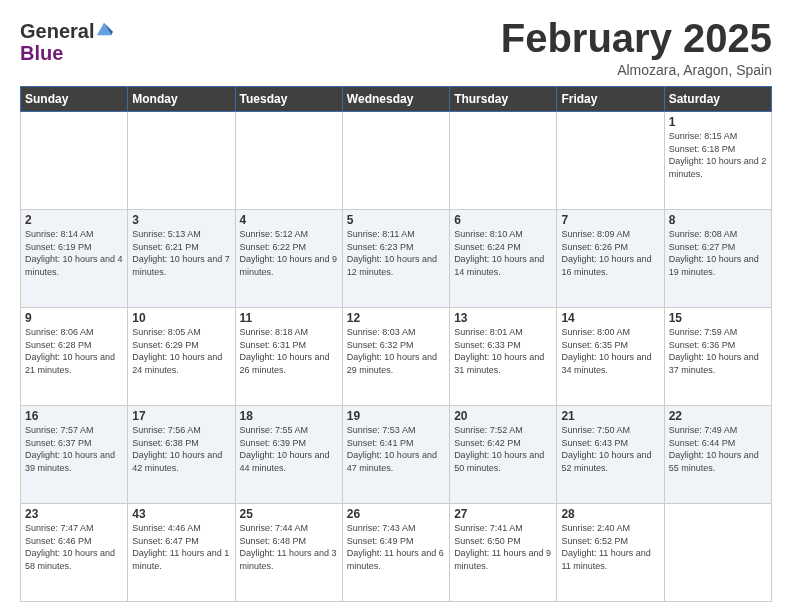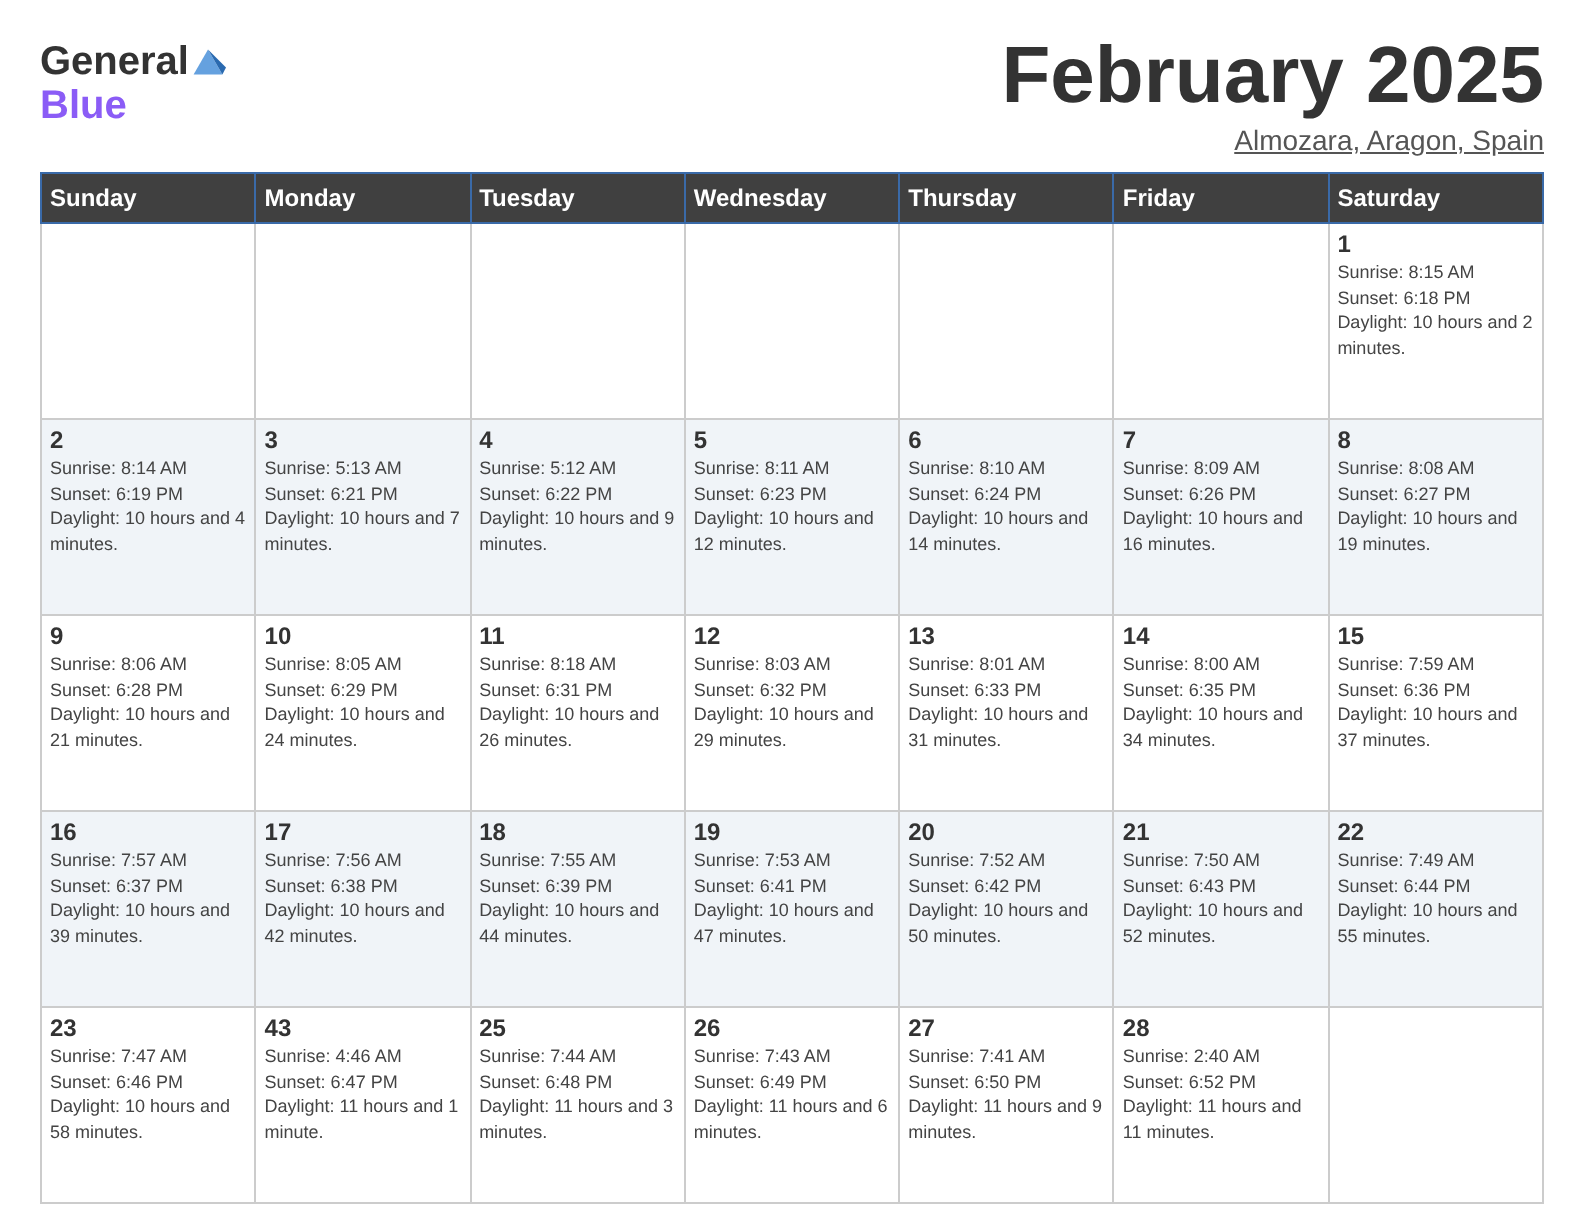--- a/index.html
+++ b/index.html
@@ -27,40 +27,39 @@
       display: flex;
       align-items: center;
       margin-top: 4px;
     }
     .logo-text {
       font-size: 20px;
       font-weight: bold;
       line-height: 1.1;
     }
     .logo-general { color: #333; }
-    .logo-blue { color: #8b5cf6; }
+    .logo-blue { color: #701a75; }
     .logo-icon {
       width: 18px;
       height: 18px;
       margin-left: 1px;
     }
     .title-block {
       text-align: right;
     }
     .month-title {
       font-size: 40px;
       font-weight: bold;
       color: #333;
       line-height: 1.1;
     }
     .location {
       font-size: 14px;
       color: #555;
       margin-top: 2px;
-      text-decoration: underline;
     }
     .calendar {
       flex: 1;
       border: 1px solid #ccc;
       border-collapse: collapse;
       width: 100%;
       table-layout: fixed;
     }
     .calendar th {
       background: #404040;
@@ -102,21 +101,21 @@
       background: #ffffff;
     }
   </style>
 </head>
 <body>
 
 <div class="page">
   <div class="header">
     <div class="logo">
       <div>
-        <div style="display:flex;align-items:center;">
+        <div style="display:flex;align-items:flex-start;">
           <span class="logo-text logo-general">General</span>
           <svg class="logo-icon" viewBox="0 0 20 18">
             <polygon points="2,16 10,2 18,16" fill="#4a90d9" opacity="0.85"></polygon>
             <polygon points="10,2 18,16 20,12" fill="#2a6ab0"></polygon>
           </svg>
         </div>
         <div>
           <span class="logo-text logo-blue">Blue</span>
         </div>
       </div>

